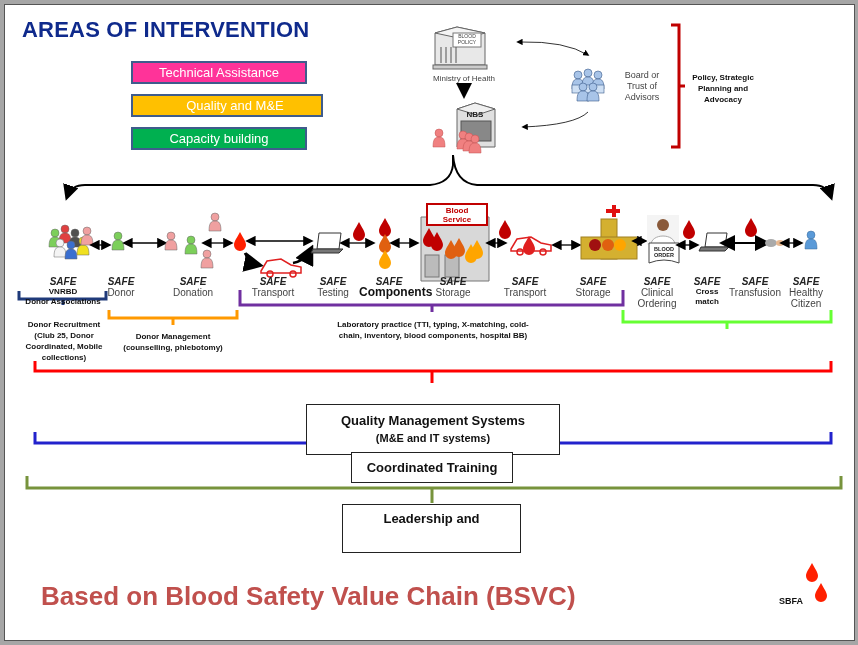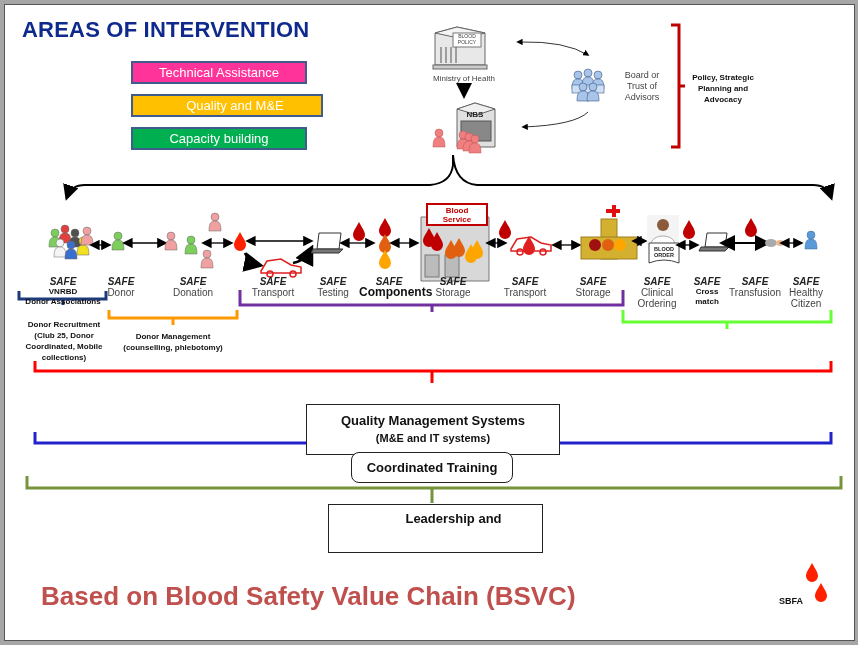--- a/index.html
+++ b/index.html
@@ -268,27 +268,31 @@
   <div class="abs note" style="left:14px;top:314px;width:90px;">
     <div>Donor Recruitment</div>
     <div>(Club 25, Donor</div>
     <div>Coordinated, Mobile</div>
     <div>collections)</div>
   </div>
   <div class="abs note" style="left:104px;top:326px;width:128px;">
     <div>Donor Management</div>
     <div>(counselling, phlebotomy)</div>
   </div>
+  <div class="abs note" style="left:300px;top:314px;width:256px;">
+    <div>Laboratory practice  (TTI, typing, X-matching, cold-</div>
+    <div>chain, inventory, blood components, hospital BB)</div>
+  </div>
 
   <div class="abs box" style="left:301px;top:379px;width:252px;height:49px;margin-top:20px;">
     <div style="font-size:13px;margin-top:8px;">Quality Management Systems</div>
     <div style="font-size:11px;margin-top:4px;">(M&amp;E and IT systems)</div>
   </div>
-  <div class="abs box" style="left:346px;top:447px;width:160px;height:29px;border-radius:8px;">
+  <div class="abs box" style="left:346px;top:447px;width:160px;height:29px;">
     <div style="font-size:13px;line-height:29px;">Coordinated Training</div>
   </div>
-  <div class="abs box" style="left:323px;top:499px;width:177px;height:47px;padding-left:36px;">
+  <div class="abs box" style="left:337px;top:499px;width:177px;height:47px;">
     <div style="font-size:13px;margin-top:6px;">Leadership and</div>
   </div>
 
   <div class="abs footer" style="left:36px;top:576px;">Based on Blood Safety Value Chain (BSVC)</div>
   <div class="abs" style="left:774px;top:591px;font-size:9px;font-weight:bold;color:#111;">SBFA</div>
 </div>
 
 </body></html>

